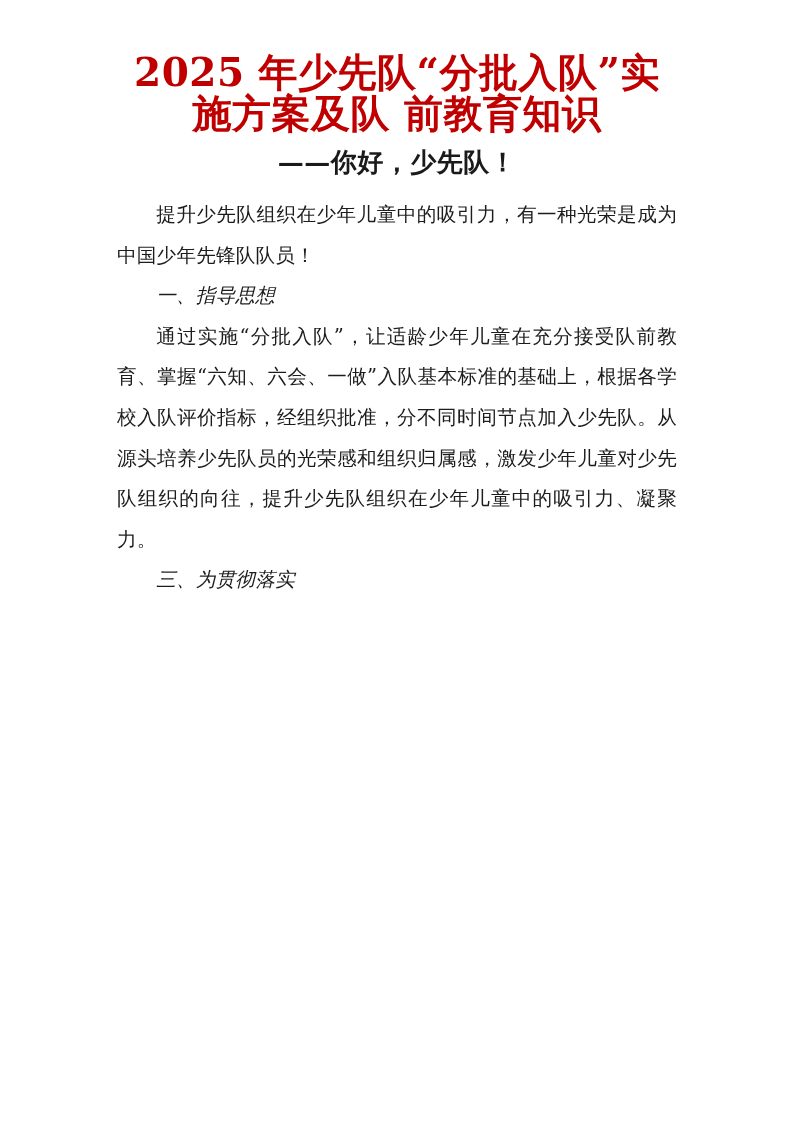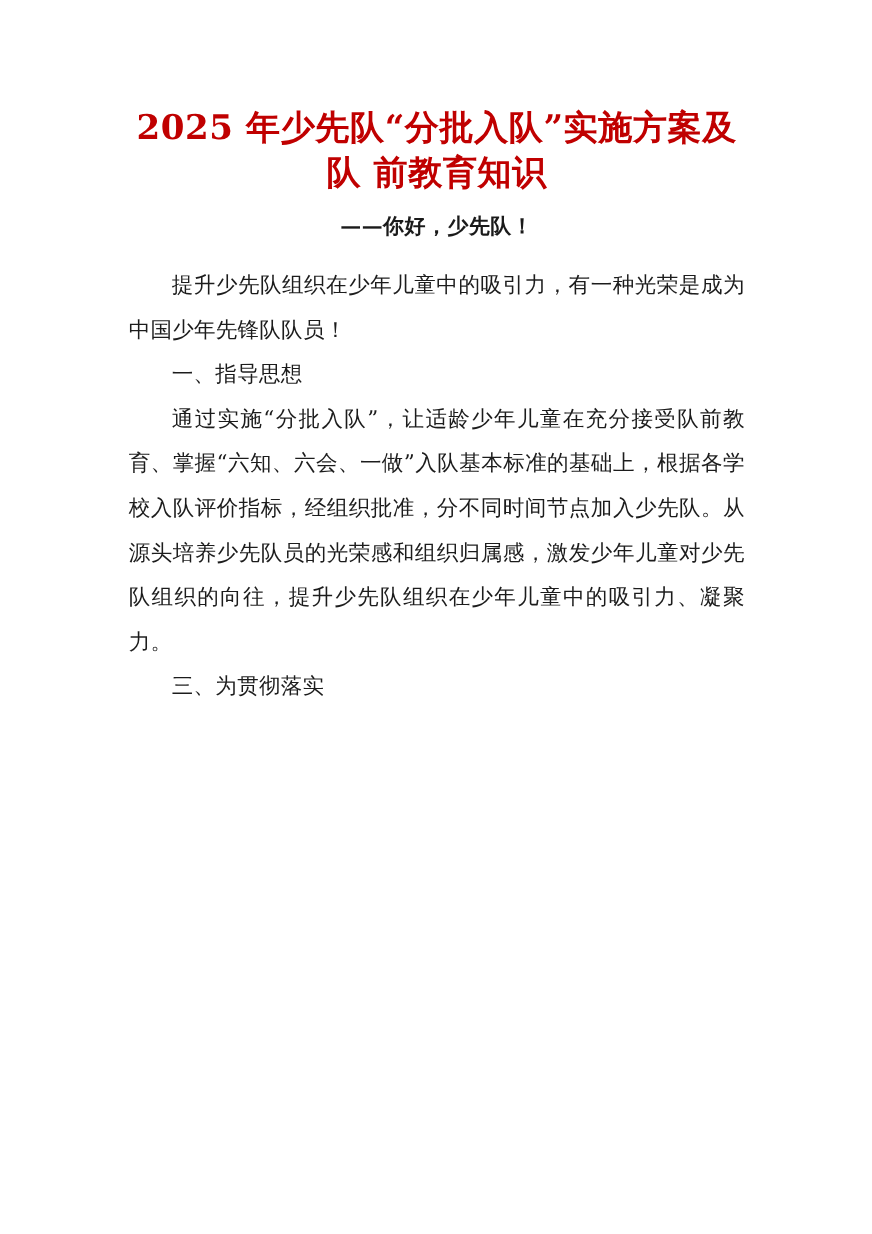--- a/index.html
+++ b/index.html
@@ -17,34 +17,34 @@
     box-sizing: border-box;
   }
   .content {
     position: absolute;
     left: 117px;
     top: 0;
     width: 560px;
   }
   .doc-title {
     margin: 0;
-    padding-top: 96px;
+    padding-top: 52px;
     color: #c00000;
-    font-size: 31px;
+    font-size: 39px;
     line-height: 41px;
     font-weight: bold;
     text-align: center;
     letter-spacing: 0.5px;
     font-family: "DejaVu Serif", "Liberation Serif", serif;
   }
   .doc-subtitle {
     margin: 0;
     padding-top: 13px;
     color: #1a1a1a;
-    font-size: 19px;
+    font-size: 26px;
     line-height: 30px;
     font-weight: bold;
     text-align: center;
     letter-spacing: 0.5px;
   }
   .body-block {
     margin-top: 18px;
   }
   p.para {
     margin: 0;
@@ -58,20 +58,21 @@
     font-family: "DejaVu Serif", "Liberation Serif", serif;
   }
   p.heading {
     margin: 0;
     color: #1c1c1c;
     font-size: 19.6px;
     line-height: 40.6px;
     text-indent: 2em;
     letter-spacing: 0.2px;
     text-align: left;
+    font-style: italic;
   }
   .footer {
     position: absolute;
     left: 0;
     right: 0;
     top: 1038px;
     text-align: center;
     color: #2b2b2b;
     font-size: 11.5px;
     letter-spacing: 1.2px;

